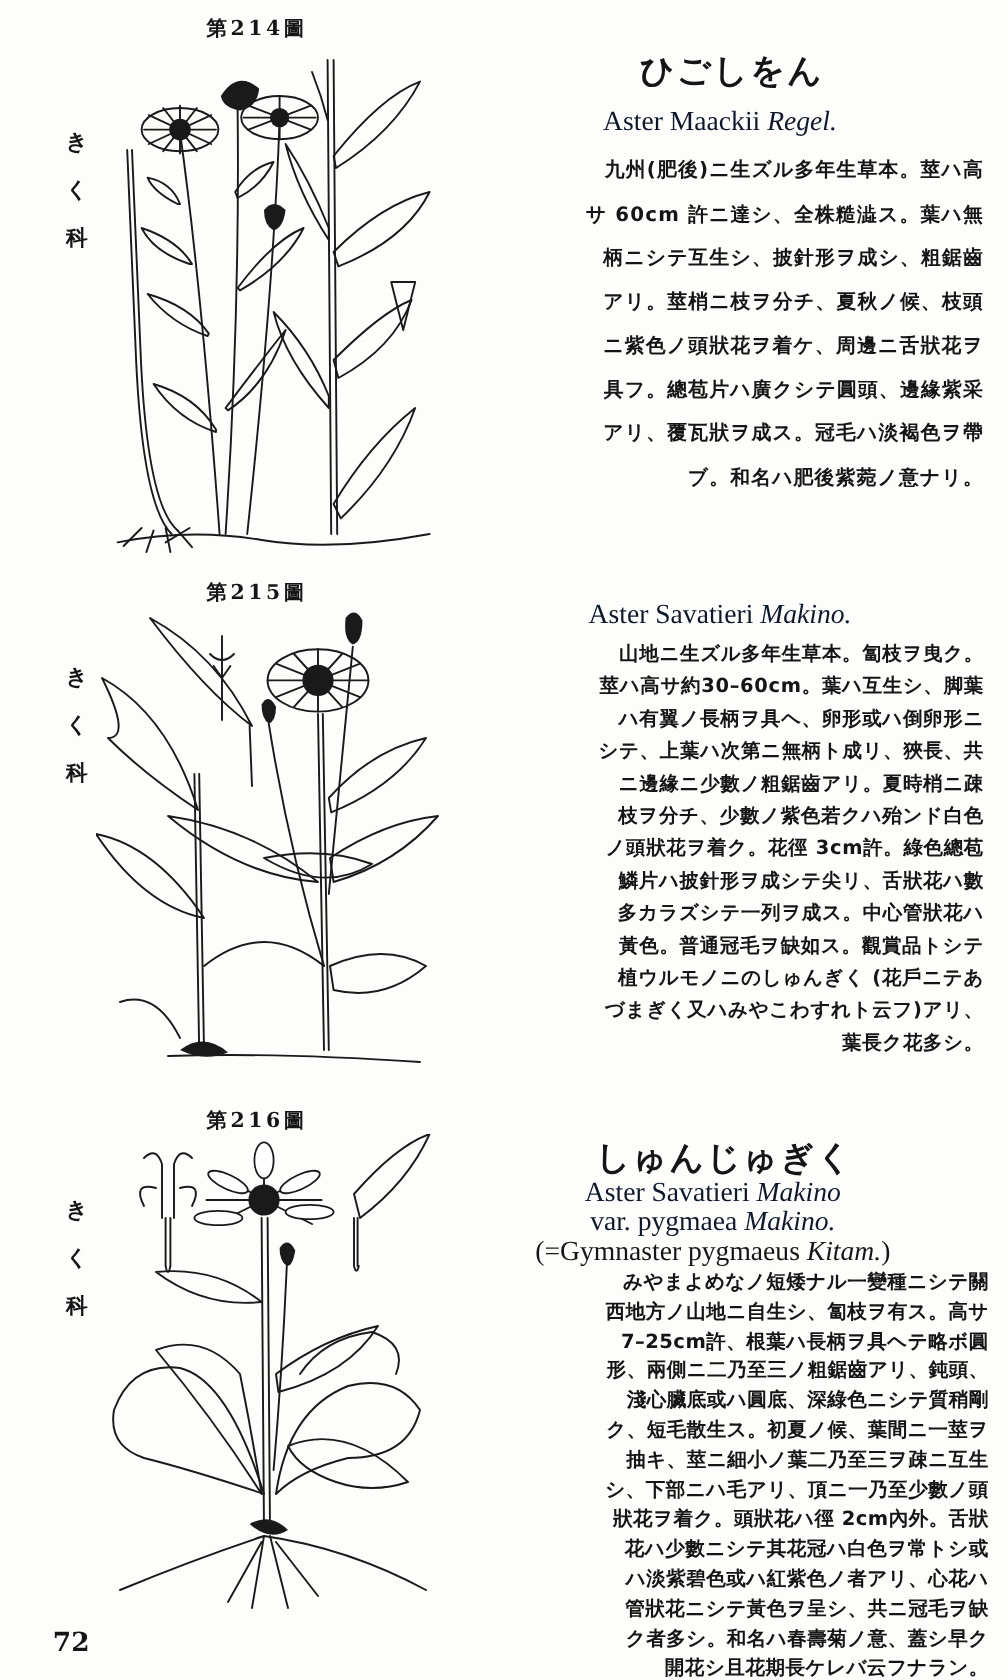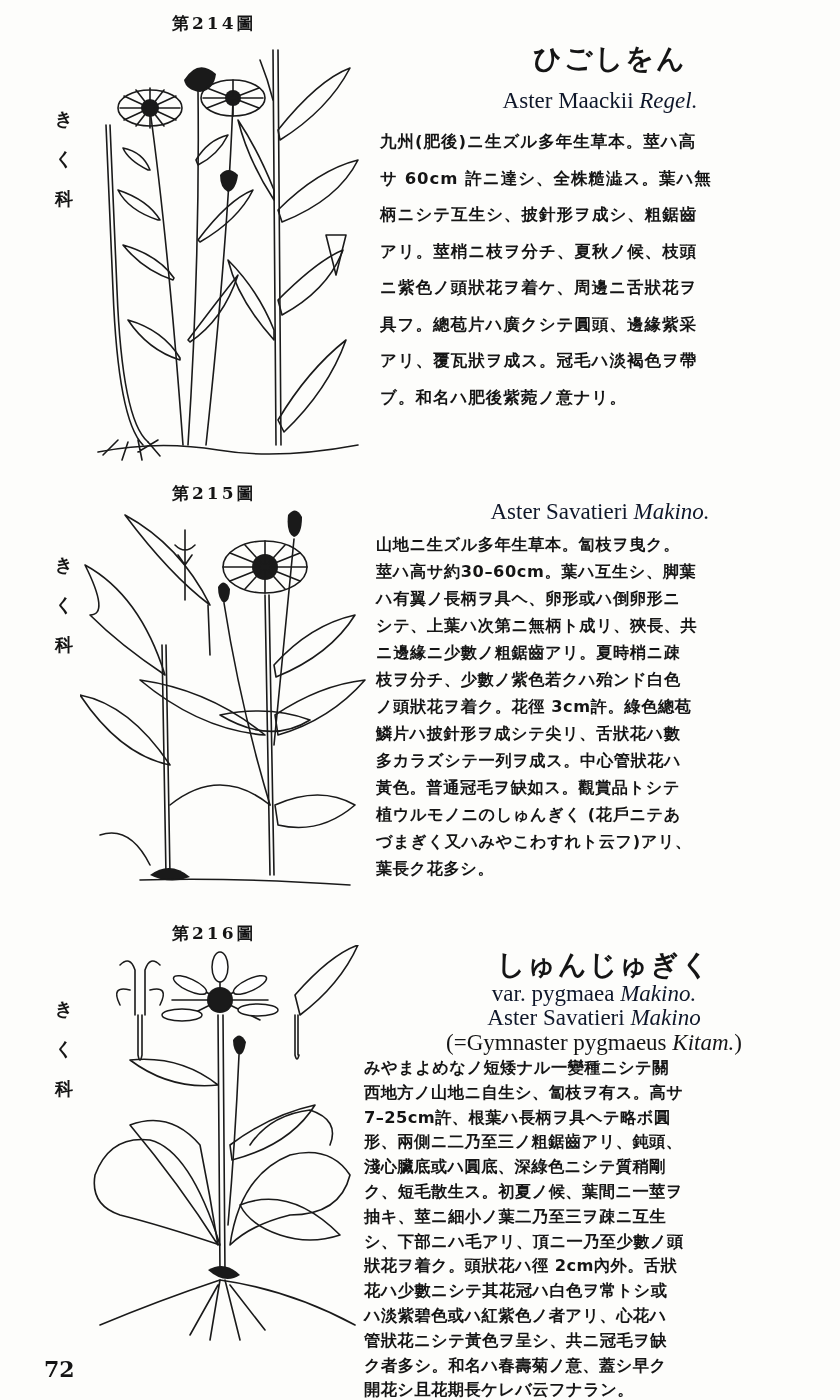--- a/index.html
+++ b/index.html
@@ -24,21 +24,21 @@
   .jp-name {
     text-align:center; font-size:28px; font-weight:bold; letter-spacing:2px;
     font-family:"DejaVu Sans", sans-serif; margin-left:20px;
   }
   .sci {
     text-align:center; font-family:"Liberation Serif", serif; font-size:23px; color:#0f172a;
   }
   .sci i { font-style:italic; }
   .desc {
     font-family:"DejaVu Sans", sans-serif; font-weight:bold; font-size:16.5px;
-    white-space:pre-line; letter-spacing:1px;
+    white-space:pre-line; letter-spacing:1px;text-align:right;
   }
   #e1 .desc { line-height:36.5px; margin-top:10px; }
   #e2 .desc { line-height:27px; margin-top:6px; font-size:16.2px; letter-spacing:0.6px; }
   #e3 .desc { line-height:24.8px; font-size:16.3px; letter-spacing:0.4px; }
   #e3 .sci { line-height:24px; }
   .syn { text-align:center; font-family:"Liberation Serif", serif; font-size:23px; }
   .page-num {
     position:absolute; left:44px; top:1356px; font-size:22px; font-weight:bold;
     font-family:"DejaVu Serif", serif;
   }
@@ -219,26 +219,26 @@
 
     <path class="dark" d="M118 325 Q135 315 150 330 Q135 340 118 325Z"></path>
     <path class="stroke" d="M10 380 Q70 355 130 335 Q200 345 265 380"></path>
     <path class="stroke" d="M130 335 L120 395 M135 335 L150 395 M128 340 L100 390 M140 340 L175 385"></path>
   </svg>
 </div>
 
 <div class="entry" id="e3" style="top:948px; left:364px; width:460px;">
   <div class="jp-name" style="line-height:34px;">しゅんじゅぎく</div>
   <div class="sci">
+    <span>Aster Savatieri</span>
+    <i>Makino</i>
+  </div>
+  <div class="sci">
     <span>var. pygmaea</span>
     <i>Makino.</i>
-  </div>
-  <div class="sci">
-    <span>Aster Savatieri</span>
-    <i>Makino</i>
   </div>
   <div class="syn">
     <span>(=Gymnaster pygmaeus</span>
     <i>Kitam.</i><span>)</span>
   </div>
   <div class="desc">みやまよめなノ短矮ナル一變種ニシテ關
 西地方ノ山地ニ自生シ、匐枝ヲ有ス。高サ
 7–25cm許、根葉ハ長柄ヲ具ヘテ略ボ圓
 形、兩側ニ二乃至三ノ粗鋸齒アリ、鈍頭、
 淺心臟底或ハ圓底、深綠色ニシテ質稍剛

